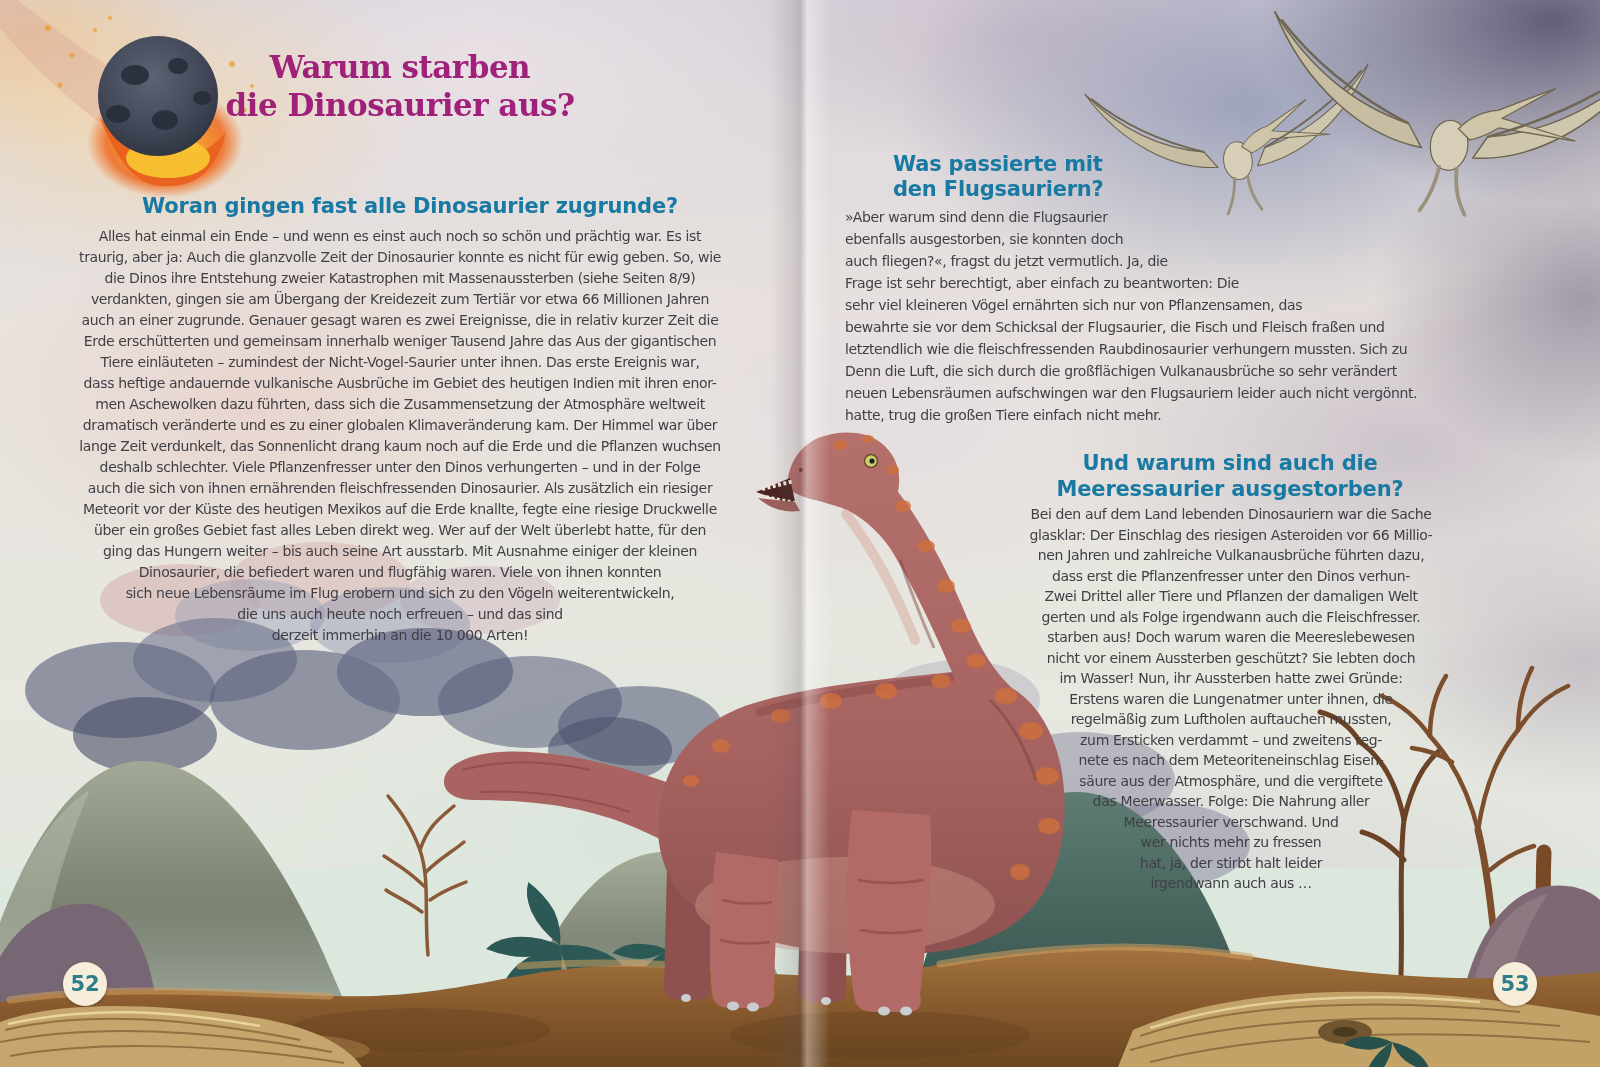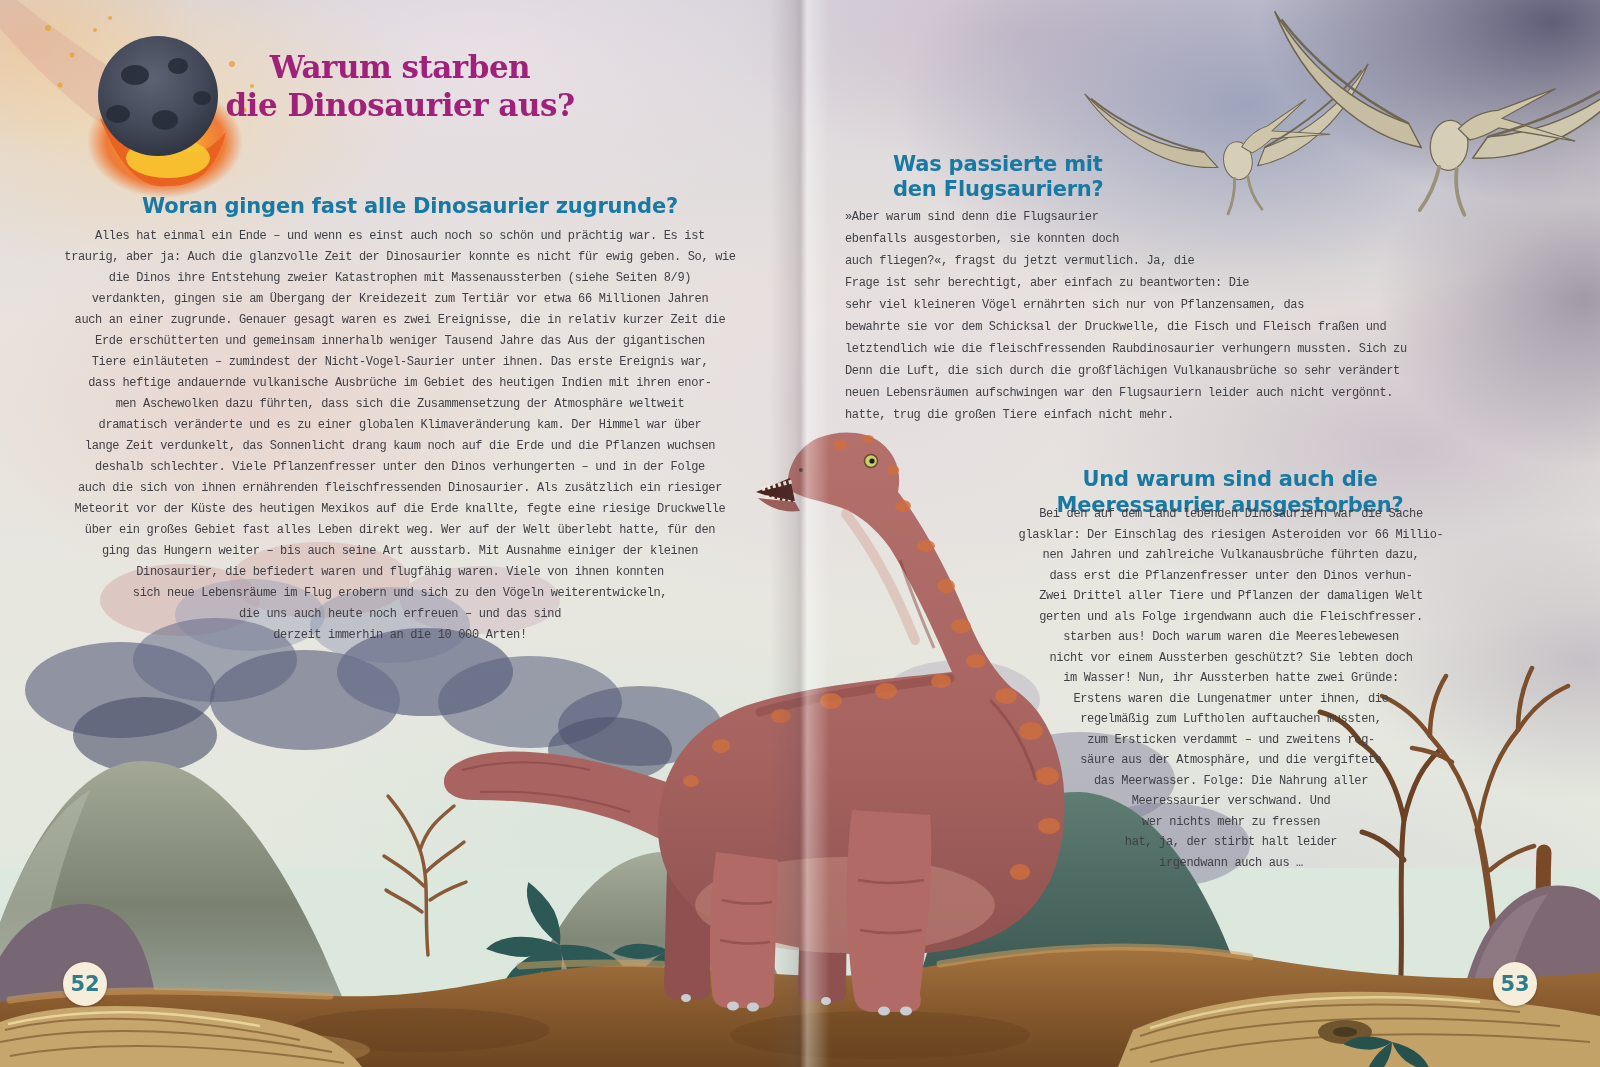--- a/index.html
+++ b/index.html
@@ -26,22 +26,22 @@
   #scene{position:absolute;left:0;top:0;z-index:1;}
   .gutter{position:absolute;left:770px;top:0;width:60px;height:100%;z-index:2;pointer-events:none;
     background:linear-gradient(90deg,rgba(101,85,94,0) 0%,rgba(101,85,94,.16) 40%,rgba(90,75,85,.22) 50%,rgba(255,255,255,.38) 62%,rgba(255,255,255,0) 100%);}
   .txt{position:absolute;z-index:3;}
   .title{left:170px;top:48px;width:460px;text-align:center;
     font-family:"DejaVu Serif",serif;font-weight:bold;font-size:31px;line-height:38px;
     color:var(--title,#a0217a);letter-spacing:-0.5px;}
   .heading{font-weight:bold;color:var(--heading,#1879a3);letter-spacing:-0.2px;}
   .heading-left{left:75px;top:194px;width:670px;text-align:center;font-size:21px;line-height:24px;}
   .heading-r1{left:855px;top:152px;width:400px;text-align:left;font-size:21px;line-height:25px;margin-left:38px;}
-  .heading-r2{left:1000px;top:450px;width:460px;text-align:center;font-size:21px;line-height:26px;margin-top:16px;}
-  .body{color:var(--body-text,#3f3f45);font-size:12px;letter-spacing:-0.35px;font-family:Liberation Mono, monospace;}
+  .heading-r2{left:1000px;top:450px;width:460px;text-align:center;font-size:21px;line-height:26px;}
+  .body{color:var(--body-text,#3f3f45);font-size:14px;letter-spacing:-0.35px;}
   .body-left{left:60px;top:226px;width:680px;text-align:center;line-height:21px;}
   .body-r1{left:845px;top:206px;width:630px;text-align:left;line-height:22px;}
   .body-r2{left:1000px;top:504px;width:462px;text-align:center;line-height:20.5px;}
   .pagenum{position:absolute;z-index:3;width:44px;height:44px;border-radius:50%;
     background:var(--page-circle,#f6eedb);color:var(--page-number,#2e7d8c);
     font-weight:bold;font-size:21px;line-height:44px;text-align:center;
     box-shadow:0 1px 3px rgba(60,40,30,.35);}
   .pagenum-left{left:63px;top:962px;}
   .pagenum-right{left:1493px;top:962px;}
 </style>
@@ -343,21 +343,21 @@
   <div class="txt heading heading-r1">
       <div>Was passierte mit</div>
       <div>den Flugsauriern?</div>
     </div>
   <div class="txt body body-r1">
       <div>»Aber warum sind denn die Flugsaurier</div>
       <div>ebenfalls ausgestorben, sie konnten doch</div>
       <div>auch fliegen?«, fragst du jetzt vermutlich. Ja, die</div>
       <div>Frage ist sehr berechtigt, aber einfach zu beantworten: Die</div>
       <div>sehr viel kleineren Vögel ernährten sich nur von Pflanzensamen, das</div>
-      <div>bewahrte sie vor dem Schicksal der Druckwelle, die Fisch und Fleisch fraßen und</div>
+      <div>bewahrte sie vor dem Schicksal der Flugsaurier, die Fisch und Fleisch fraßen und</div>
       <div>letztendlich wie die fleischfressenden Raubdinosaurier verhungern mussten. Sich zu</div>
       <div>Denn die Luft, die sich durch die großflächigen Vulkanausbrüche so sehr verändert</div>
       <div>neuen Lebensräumen aufschwingen war den Flugsauriern leider auch nicht vergönnt.</div>
       <div>hatte, trug die großen Tiere einfach nicht mehr.</div>
     </div>
 
   <div class="txt heading heading-r2">
       <div>Und warum sind auch die</div>
       <div>Meeressaurier ausgestorben?</div>
     </div>
@@ -367,20 +367,21 @@
       <div>nen Jahren und zahlreiche Vulkanausbrüche führten dazu,</div>
       <div>dass erst die Pflanzenfresser unter den Dinos verhun-</div>
       <div>Zwei Drittel aller Tiere und Pflanzen der damaligen Welt</div>
       <div>gerten und als Folge irgendwann auch die Fleischfresser.</div>
       <div>starben aus! Doch warum waren die Meereslebewesen</div>
       <div>nicht vor einem Aussterben geschützt? Sie lebten doch</div>
       <div>im Wasser! Nun, ihr Aussterben hatte zwei Gründe:</div>
       <div>Erstens waren die Lungenatmer unter ihnen, die</div>
       <div>regelmäßig zum Luftholen auftauchen mussten,</div>
       <div>zum Ersticken verdammt – und zweitens reg-</div>
+      <div>nete es nach dem Meteoriteneinschlag Eisen-</div>
       <div>säure aus der Atmosphäre, und die vergiftete</div>
       <div>das Meerwasser. Folge: Die Nahrung aller</div>
       <div>Meeressaurier verschwand. Und</div>
       <div>wer nichts mehr zu fressen</div>
       <div>hat, ja, der stirbt halt leider</div>
       <div>irgendwann auch aus …</div>
     </div>
 
   <div class="pagenum pagenum-left">52</div>
   <div class="pagenum pagenum-right">53</div>

